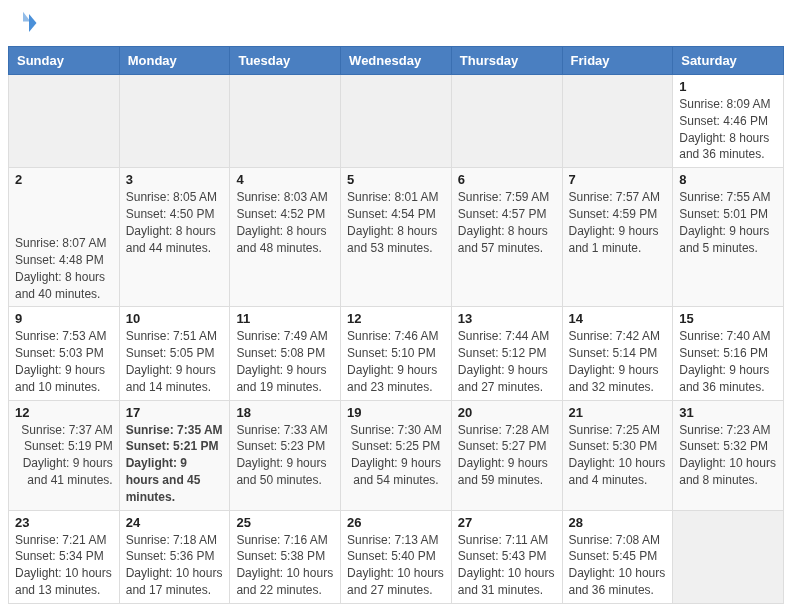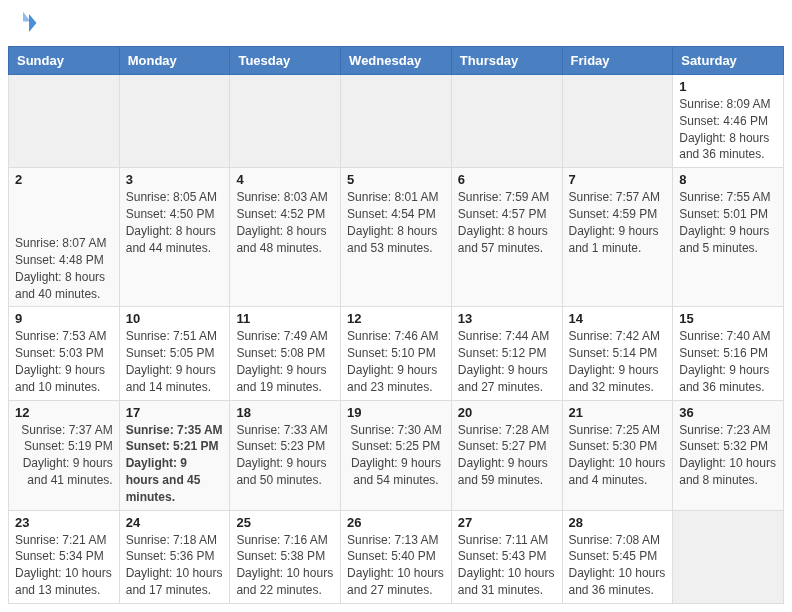--- a/index.html
+++ b/index.html
@@ -265,21 +265,21 @@
 Sunset: 5:27 PM
 Daylight: 9 hours and 59 minutes.</div>
           </td>
           <td>
             <span class="day-num">21</span>
             <div class="day-info" style="white-space: pre-line;">Sunrise: 7:25 AM
 Sunset: 5:30 PM
 Daylight: 10 hours and 4 minutes.</div>
           </td>
           <td>
-            <span class="day-num">36</span>
+            <span class="day-num">31</span>
             <div class="day-info" style="white-space: pre-line;">Sunrise: 7:23 AM
 Sunset: 5:32 PM
 Daylight: 10 hours and 8 minutes.</div>
           </td>
         </tr>
         <tr>
           <td>
             <span class="day-num">23</span>
             <div class="day-info" style="white-space: pre-line;">Sunrise: 7:21 AM
 Sunset: 5:34 PM

